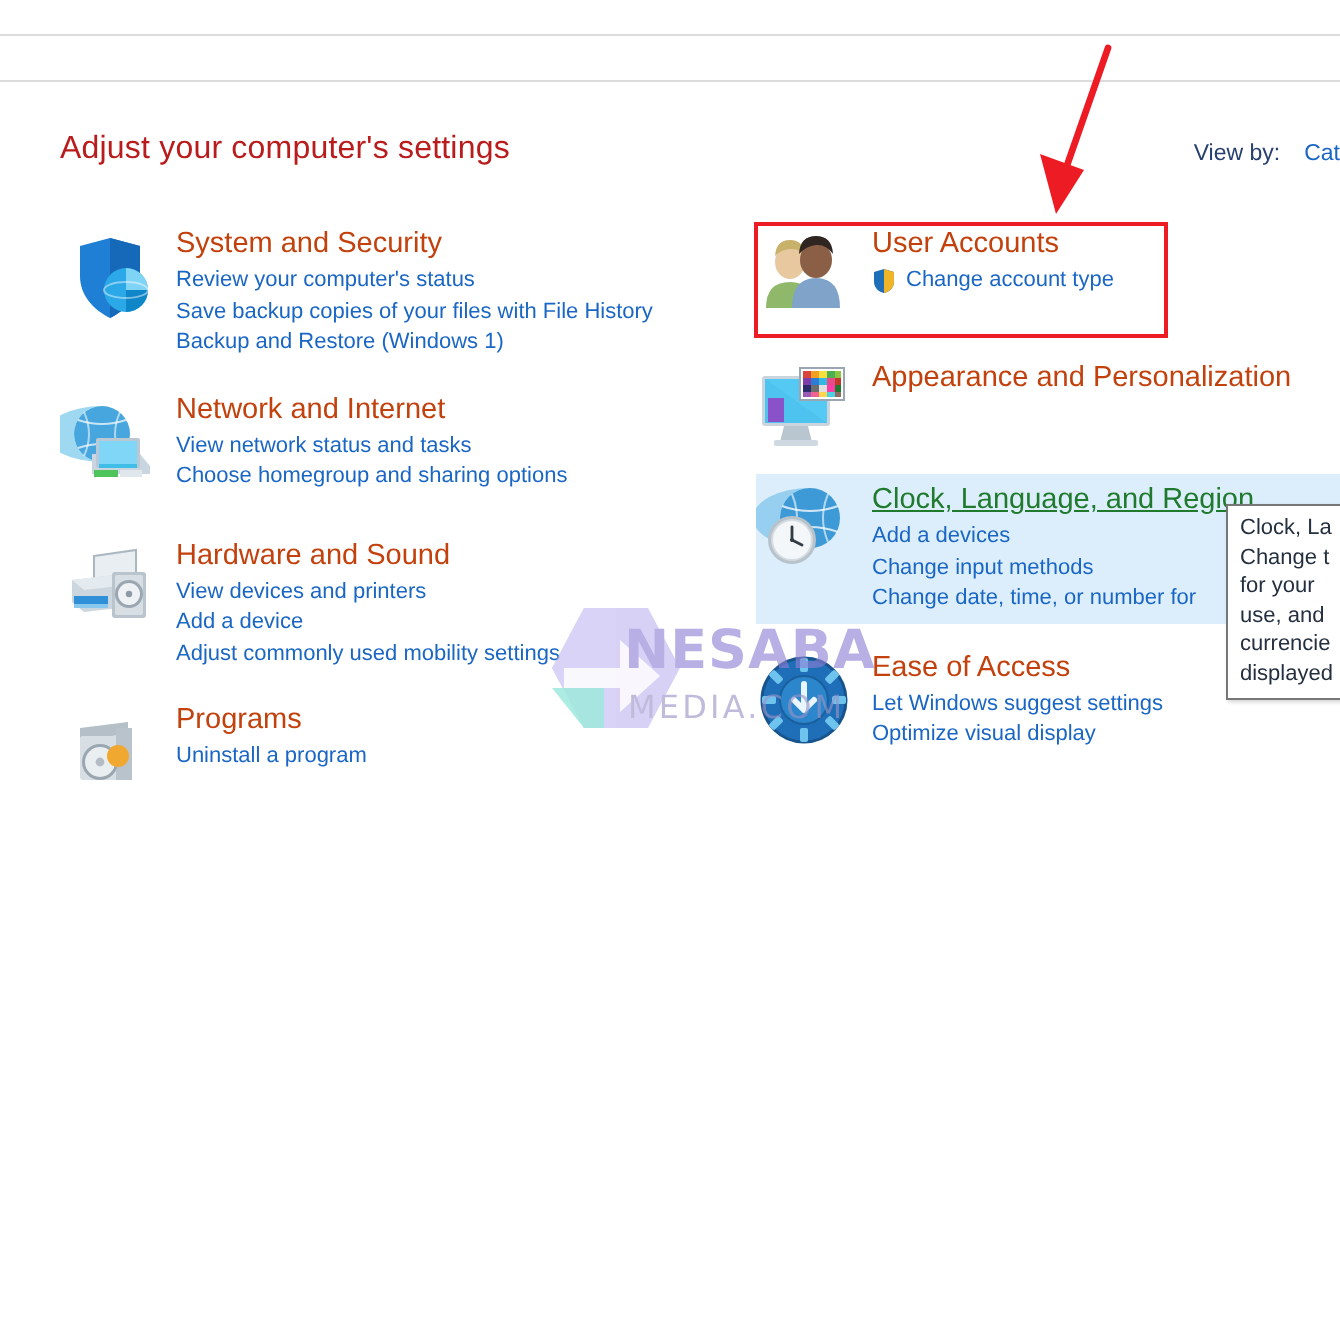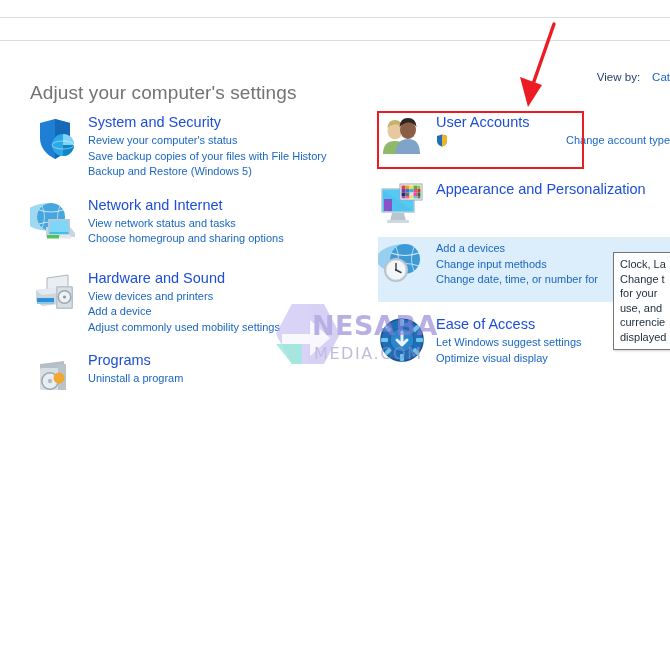--- a/index.html
+++ b/index.html
@@ -9,47 +9,47 @@
     font-family:"Liberation Sans","DejaVu Sans",sans-serif;
     overflow:hidden;
     position:relative;
     -webkit-font-smoothing:antialiased;
   }
   .rule{position:absolute;left:0;width:670px;height:1px;background:#dcdcdc;}
   #rule-top{top:17px;}
   #rule-bottom{top:40px;}
 
   #page-title{
-    position:absolute;left:30px;top:82px;
-    font-size:19px;color:#737373;letter-spacing:.1px;white-space:nowrap;
+    position:absolute;left:30px;top:66px;
+    font-size:16px;color:#b91c1c;letter-spacing:.1px;white-space:nowrap;
   }
 
   #viewby{
     position:absolute;top:71px;right:0px;
     font-size:11.5px;color:#1f3b73;white-space:nowrap;
   }
   #viewby .vb-label{color:#27406f;}
   #viewby .vb-value{color:#1a66c4;margin-left:12px;}
 
   
   .col{position:absolute;}
   #col-left{left:30px;top:112px;width:330px;}
   #col-right{left:378px;top:112px;width:292px;}
 
   .cat{position:relative;min-height:58px;padding-left:58px;}
   .cat.hl{background:#dceefb;padding-top:3px;padding-bottom:4px;margin-left:0px;}
   .cat-title{
-    font-size:14.5px;color:#1d4ed8;line-height:20px;white-space:nowrap;
+    font-size:14.5px;color:#c2410c;line-height:20px;white-space:nowrap;
   }
   .cat.hl .cat-title{color:#1f7a2e;text-decoration:underline;}
   .cat-links{margin-top:1px;}
   .cat-link{
     display:block;font-size:11px;color:#1a66c4;line-height:15.5px;white-space:nowrap;
   }
-  .cat-link.with-shield{padding-left:17px;position:relative;text-align:right;}
+  .cat-link.with-shield{padding-left:17px;position:relative;}
   .shield-mini{
     position:absolute;left:0;top:1px;width:12px;height:13px;
   }
   .icon-slot{position:absolute;left:0;top:2px;width:50px;height:50px;}
 
   
   #cat-user{margin-bottom:9px;}
   #cat-appearance{min-height:48px;margin-bottom:10px;}
   #cat-clock{margin-bottom:12px;}
   #cat-ease{min-height:56px;}
@@ -116,21 +116,21 @@
         <circle cx="33" cy="31" r="11" fill="#2aa8e8"></circle>
         <path d="M33 20 A11 11 0 0 1 44 31 L33 31 Z" fill="#7fd4f5"></path>
         <path d="M33 31 L44 31 A11 11 0 0 1 33 42 Z" fill="#0f86c8"></path>
         <ellipse cx="33" cy="31" rx="11" ry="4" fill="none" stroke="#ffffff" stroke-opacity=".45" stroke-width="1"></ellipse>
       </svg>
     </div>
     <div class="cat-title">System and Security</div>
     <div class="cat-links">
       <span class="cat-link">Review your computer's status</span>
       <span class="cat-link">Save backup copies of your files with File History</span>
-      <span class="cat-link">Backup and Restore (Windows 5)</span>
+      <span class="cat-link">Backup and Restore (Windows 1)</span>
     </div>
   </div>
 
   <div class="cat" id="cat-network">
     <div class="icon-slot">
       <svg width="50" height="50" viewBox="0 0 50 50">
         <circle cx="21" cy="20" r="14" fill="#46a6dd"></circle>
         <path d="M21 6 A14 14 0 0 0 21 34 A18 9 0 0 1 21 6 Z" fill="#5fbfe8" opacity=".6"></path>
         <path d="M9 13 Q21 17 33 13 M9 27 Q21 23 33 27" stroke="#ffffff" stroke-width="1" fill="none" opacity=".7"></path>
         <path d="M12 9 Q17 20 12 31 M30 9 Q25 20 30 31" stroke="#ffffff" stroke-width="1" fill="none" opacity=".55"></path>
@@ -262,20 +262,21 @@
         <path d="M13 14 Q27 19 41 14 M13 27 Q27 22 41 27" stroke="#ffffff" stroke-width="1.1" fill="none" opacity=".75"></path>
         <path d="M18 8 Q23 20 18 32 M36 8 Q31 20 36 32" stroke="#ffffff" stroke-width="1" fill="none" opacity=".6"></path>
         <circle cx="18" cy="31" r="12" fill="#b8c2ca"></circle>
         <circle cx="18" cy="31" r="10" fill="#f4f7f9"></circle>
         <circle cx="18" cy="31" r="10" fill="none" stroke="#d5dce1" stroke-width="1"></circle>
         <line x1="18" y1="31" x2="18" y2="24.5" stroke="#333c45" stroke-width="1.4" stroke-linecap="round"></line>
         <line x1="18" y1="31" x2="23" y2="33.5" stroke="#333c45" stroke-width="1.4" stroke-linecap="round"></line>
         <circle cx="18" cy="31" r="1" fill="#333c45"></circle>
       </svg>
     </div>
+    <div class="cat-title">Clock, Language, and Region</div>
     <div class="cat-links">
       <span class="cat-link">Add a devices</span>
       <span class="cat-link">Change input methods</span>
       <span class="cat-link">Change date, time, or number for</span>
     </div>
   </div>
 
   <div class="cat" id="cat-ease">
     <div class="icon-slot">
       <svg width="50" height="50" viewBox="0 0 50 50">

